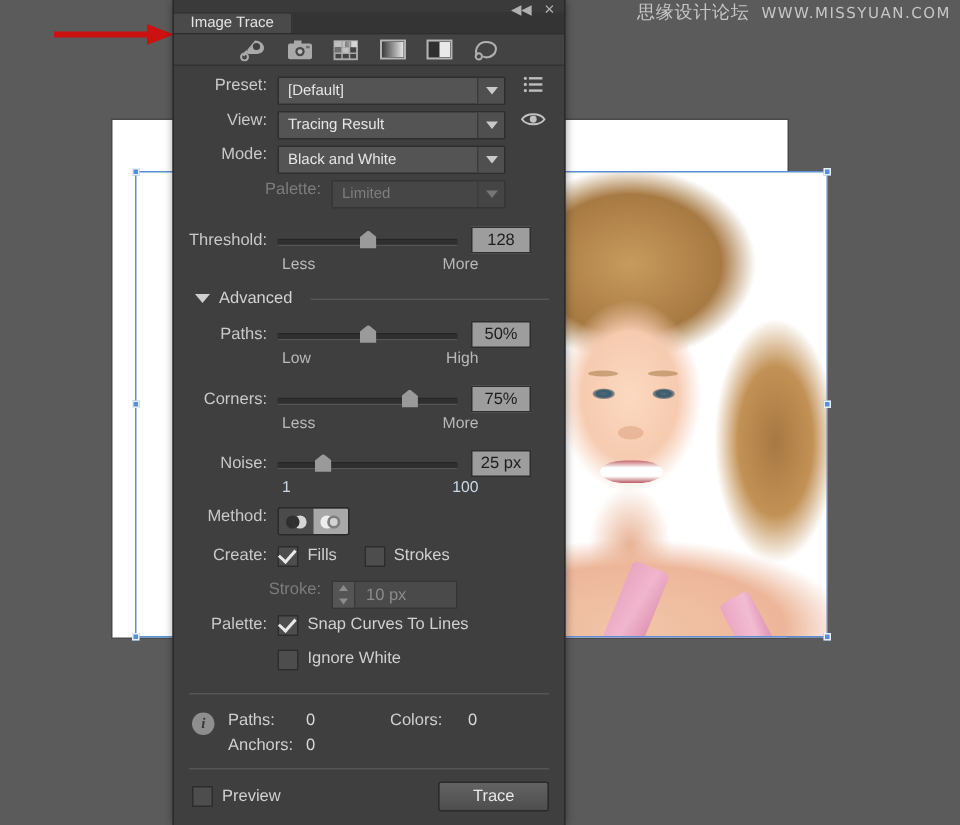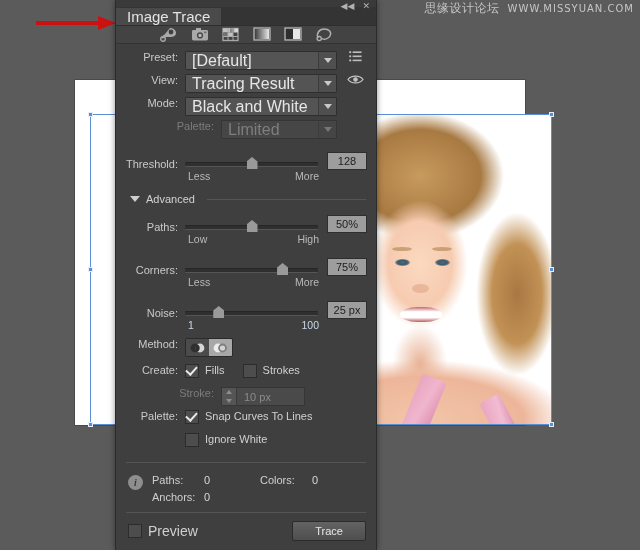--- a/index.html
+++ b/index.html
@@ -184,21 +184,21 @@
   #tabstrip {
     height: 22px;
     background: #3a3a3a;
     display: flex;
     align-items: stretch;
     border-bottom: 1px solid #2e2e2e;
   }
   #tab-image-trace {
     background: #4a4a4a;
     color: #e3e3e3;
-    font-size: 15px;
+    font-size: 10px;
     padding: 0 11px;
     display: flex;
     align-items: center;
     border-right: 1px solid #333;
     cursor: pointer;
   }
   #tabstrip .tab-filler { flex: 1; background: #343434; }
 
   #preset-iconbar {
     height: 33px;
@@ -244,21 +244,21 @@
   .combo {
     flex: 1;
     height: 17px;
     background: #545454;
     border: 1px solid #2e2e2e;
     border-radius: 1px;
     display: flex;
     align-items: center;
     position: relative;
     color: #e6e6e6;
-    font-size: 16px;
+    font-size: 10px;
     cursor: pointer;
   }
   .combo.dim { background: #464646; color: #7e7e7e; border-color: #353535; }
   .combo .cv { padding-left: 6px; flex: 1; overflow: hidden; white-space: nowrap; }
   .combo .arrowbox {
     width: 17px; height: 100%;
     border-left: 1px solid #3c3c3c;
     display: flex; align-items: center; justify-content: center;
     background: #4f4f4f;
   }
@@ -276,21 +276,21 @@
     margin-left: 7px;
     display: flex;
     align-items: center;
     justify-content: center;
     color: #bdbdbd;
     cursor: pointer;
     flex: none;
   }
 
   
-  .slider-row { display: flex; align-items: flex-end; height: 21px; padding-right: 9px; }
+  .slider-row { display: flex; align-items: center; height: 21px; padding-right: 22px; }
   .slider-wrap {
     flex: 1;
     position: relative;
     height: 14px;
     display: flex;
     align-items: center;
     cursor: pointer;
   }
   .track {
     position: absolute;
@@ -452,21 +452,21 @@
   #info-grid .k { width: 52px; }
   #info-grid .v { width: 56px; color: #d8d8d8; }
 
   #panel-sep2 { height: 1px; background: #555; margin: 7px 10px 0 10px; }
 
   #panel-footer {
     display: flex;
     align-items: center;
     padding: 8px 10px 9px 12px;
   }
-  #preview-label { margin-left: 6px; color: #d0d0d0; font-size: 14px; }
+  #preview-label { margin-left: 6px; color: #d0d0d0; font-size: 11px; }
   #trace-button {
     margin-left: auto;
     background: linear-gradient(#636363, #4e4e4e);
     border: 1px solid #2b2b2b;
     border-radius: 2px;
     color: #e7e7e7;
     font-size: 11px;
     padding: 3px 22px;
     cursor: pointer;
   }

